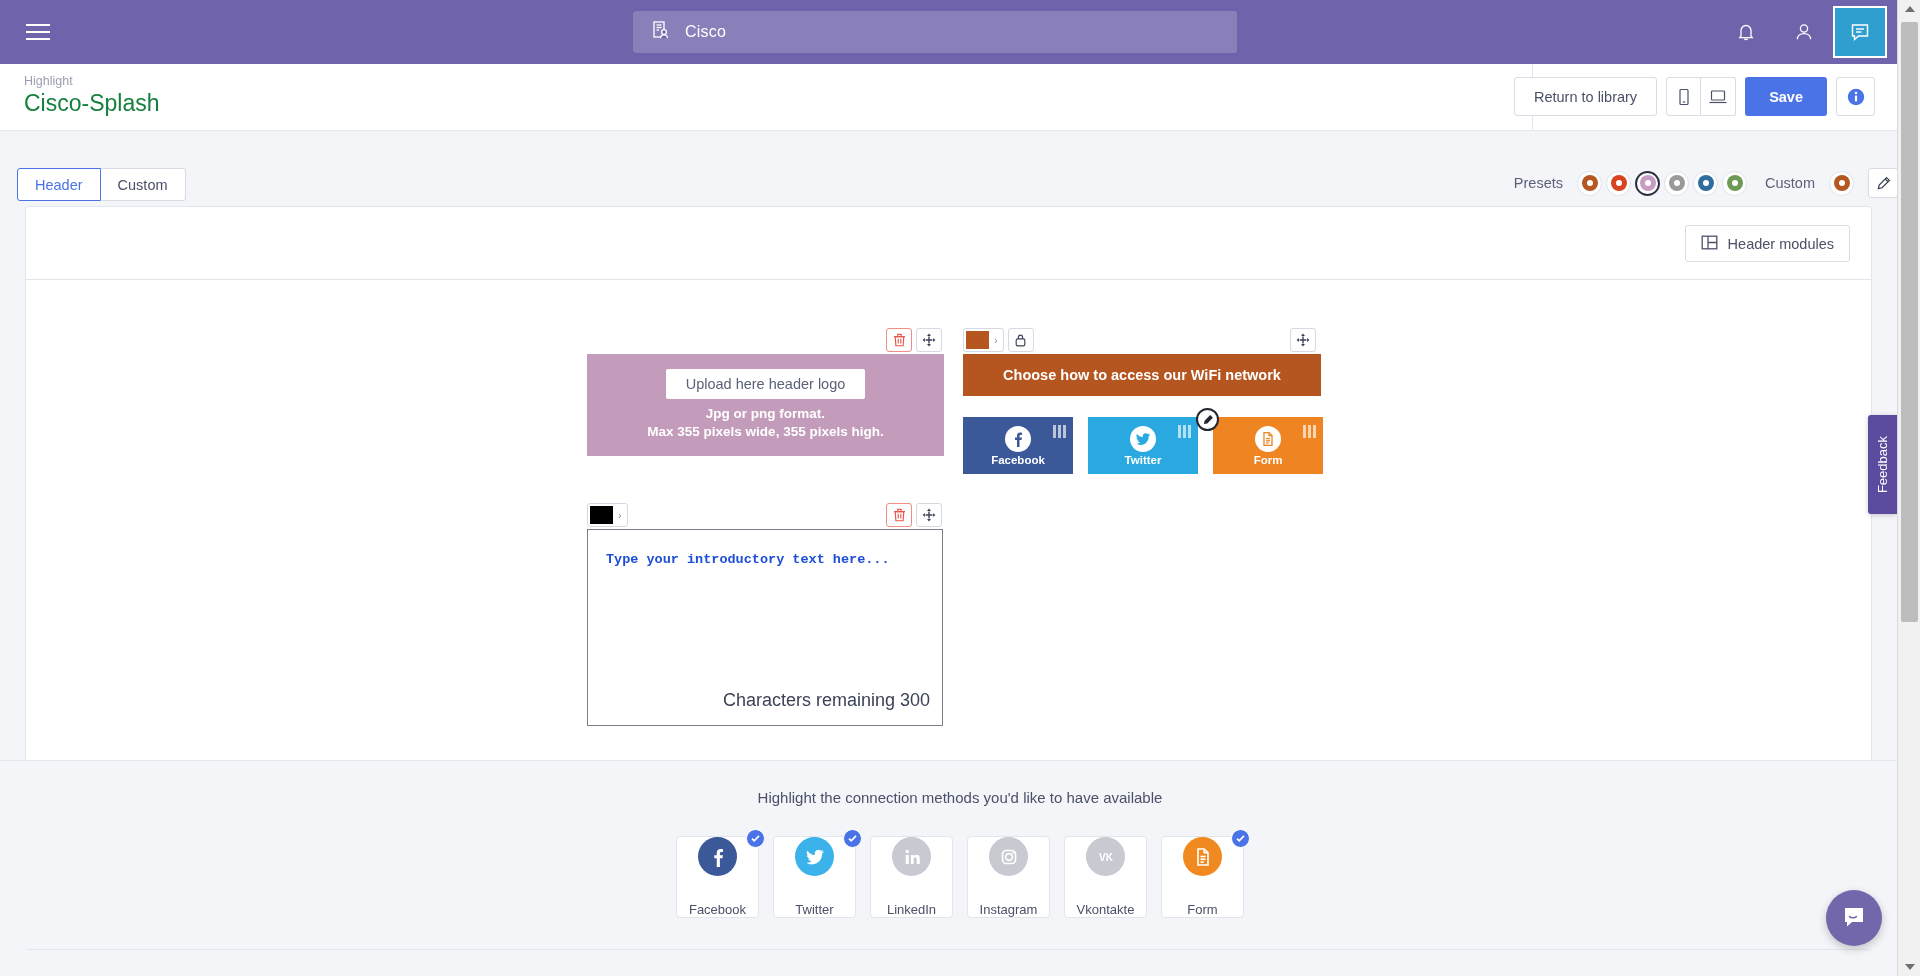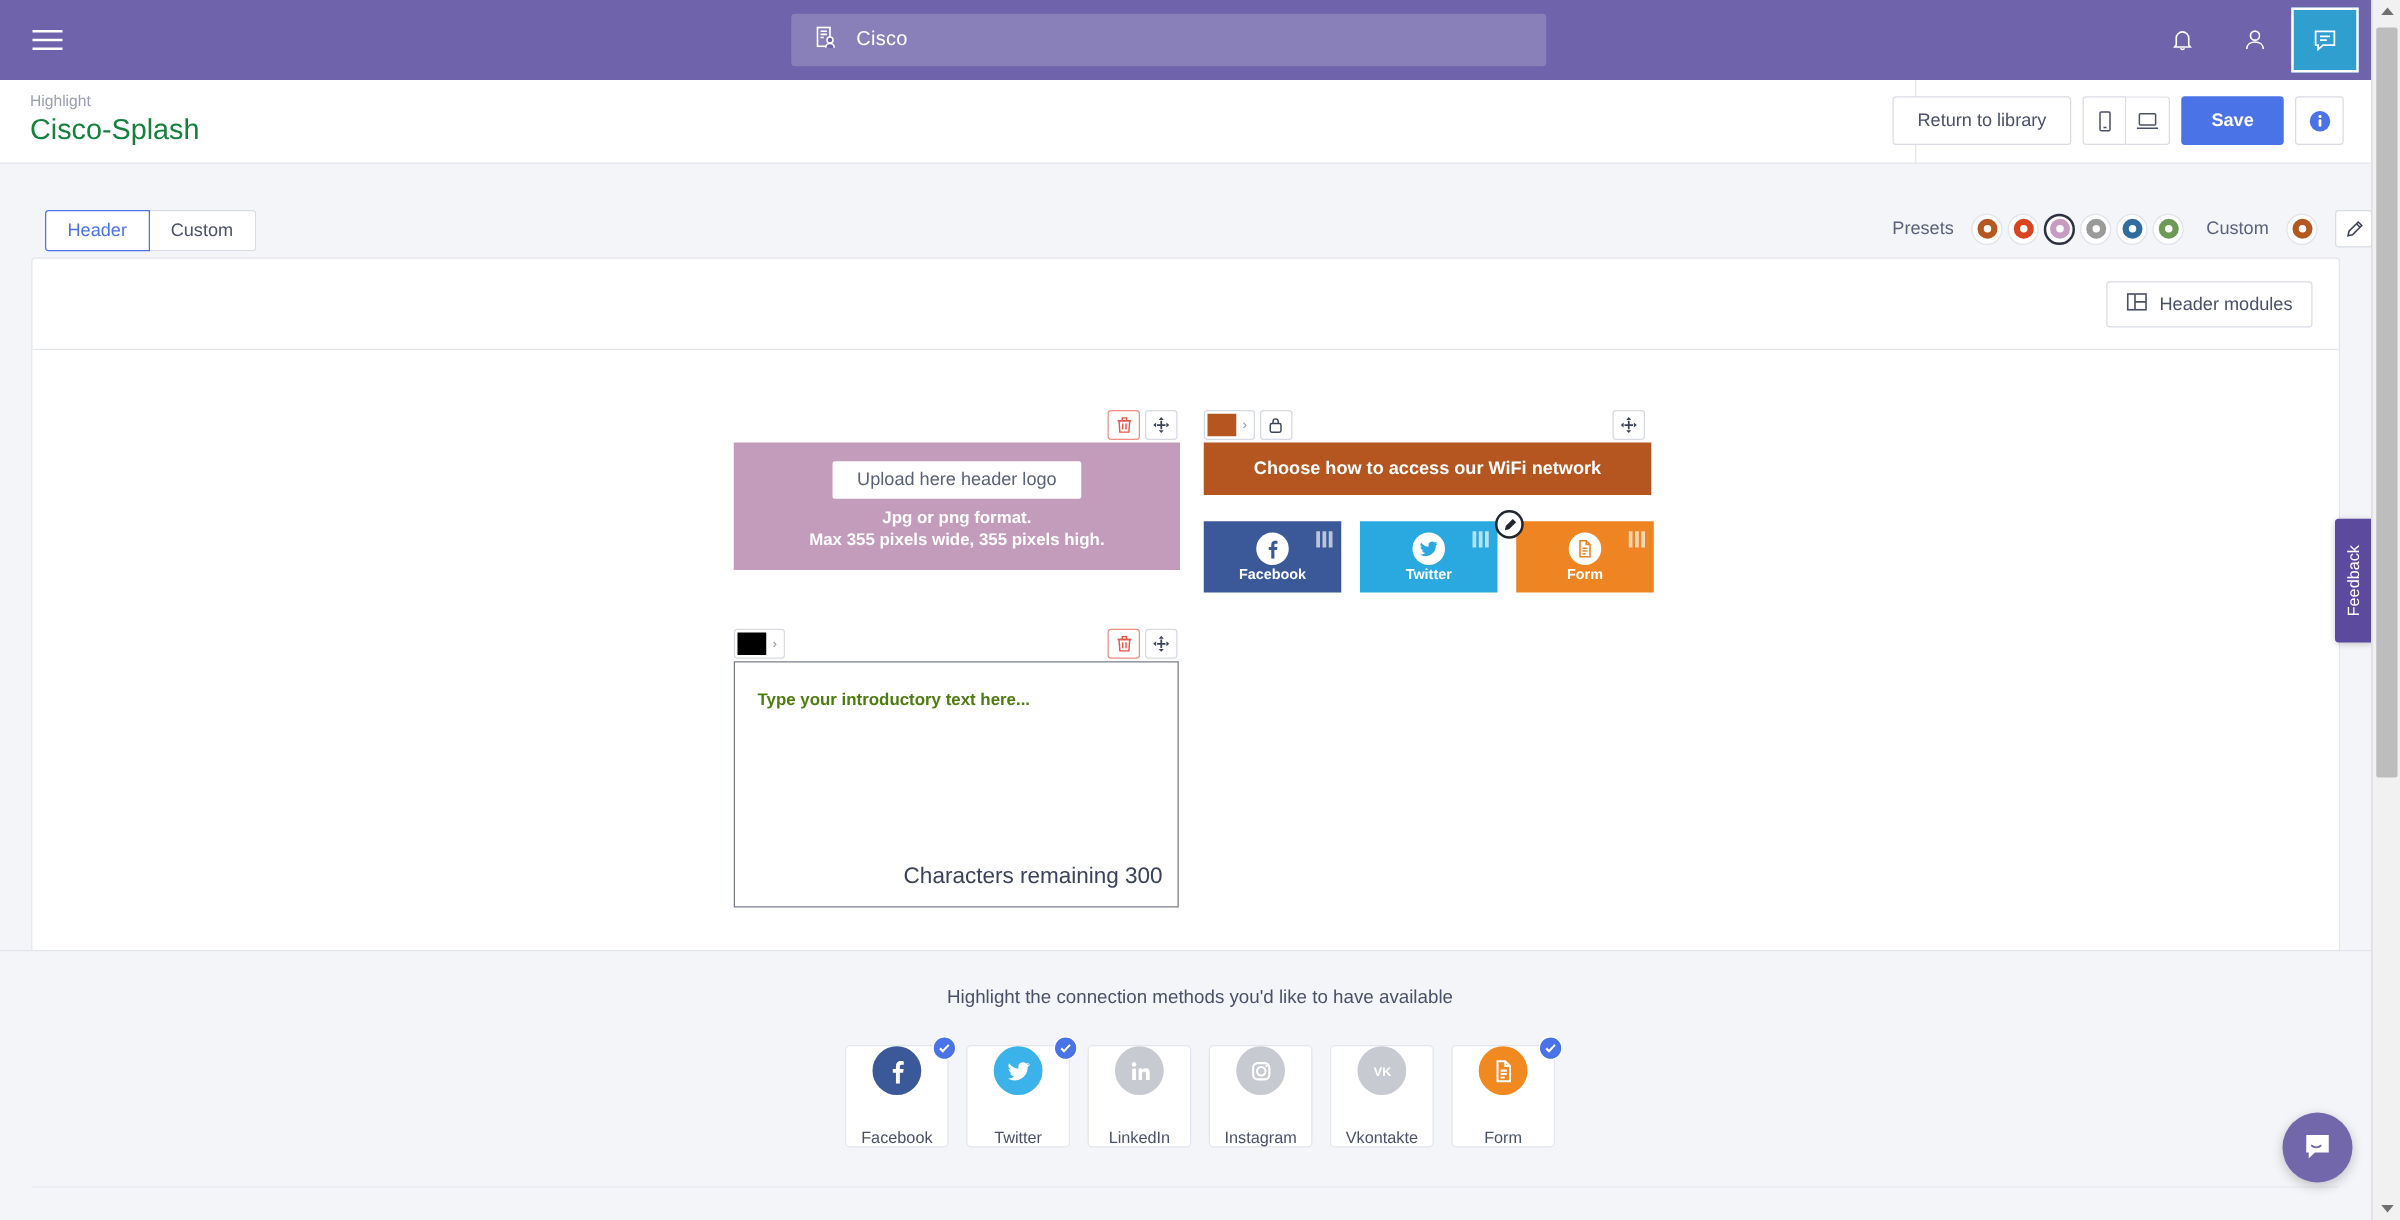--- a/index.html
+++ b/index.html
@@ -69,21 +69,21 @@
     display: flex; align-items: center;
     font-family: "Liberation Sans", sans-serif;
   }
   .btn-info {
     width: 39px; height: 39px; border: 1px solid #d9dce5; border-radius: 3px; background: #fff;
     display: flex; align-items: center; justify-content: center; cursor: pointer;
   }
 
   
   .toolrow { position: absolute; top: 131px; left: 0; width: 1897px; height: 74px; }
-  .tabs { position: absolute; left: 36px; top: 168px; display: flex; }
+  .tabs { position: absolute; left: 17px; top: 168px; display: flex; }
   .tab {
     height: 33px; padding: 0 17px; display: flex; align-items: center;
     font-size: 14.5px; border: 1px solid #d9dce5; background: #fff; color: #4a5067;
     cursor: pointer;
   }
   .tab:first-child { border-radius: 3px 0 0 3px; }
   .tab:last-child { border-radius: 0 3px 3px 0; border-left: none; }
   .tab.active { border: 1px solid #4a73e8; color: #4a73e8; z-index: 2; }
 
   .presets { position: absolute; right: 22px; top: 168px; display: flex; align-items: center; gap: 0; }
@@ -173,21 +173,21 @@
     display: flex; align-items: center; justify-content: center; cursor: pointer;
   }
 
   
   .intro-tools-l { position: absolute; left: 587px; top: 503px; }
   .intro-tools-r { position: absolute; left: 886px; top: 503px; }
   .intro-box {
     position: absolute; left: 587px; top: 529px; width: 356px; height: 197px;
     border: 1px solid #7b7f8c; background: #fff;
   }
-  .intro-ph { position: absolute; left: 18px; top: 22px; font-size: 13.5px; color: #4d7c0f; font-weight: 700; }
+  .intro-ph { position: absolute; left: 18px; top: 22px; font-size: 13.5px; color: #1d4ed8; font-weight: 700; font-family: Liberation Mono, monospace; }
   .intro-count { position: absolute; right: 12px; bottom: 14px; font-size: 18px; color: #3c4257; margin-left: 36px; }
 
   
   .conn {
     position: absolute; top: 760px; left: 0; right: 0; height: 189px;
     background: #f4f5f9; border-top: 1px solid #e3e5ec;
   }
   .conn-title { text-align: center; margin-top: 28px; font-size: 15px; color: #4a5067; }
   .conn-list { display: flex; justify-content: center; gap: 14px; margin-top: 30px; }
   .conn-tile {

